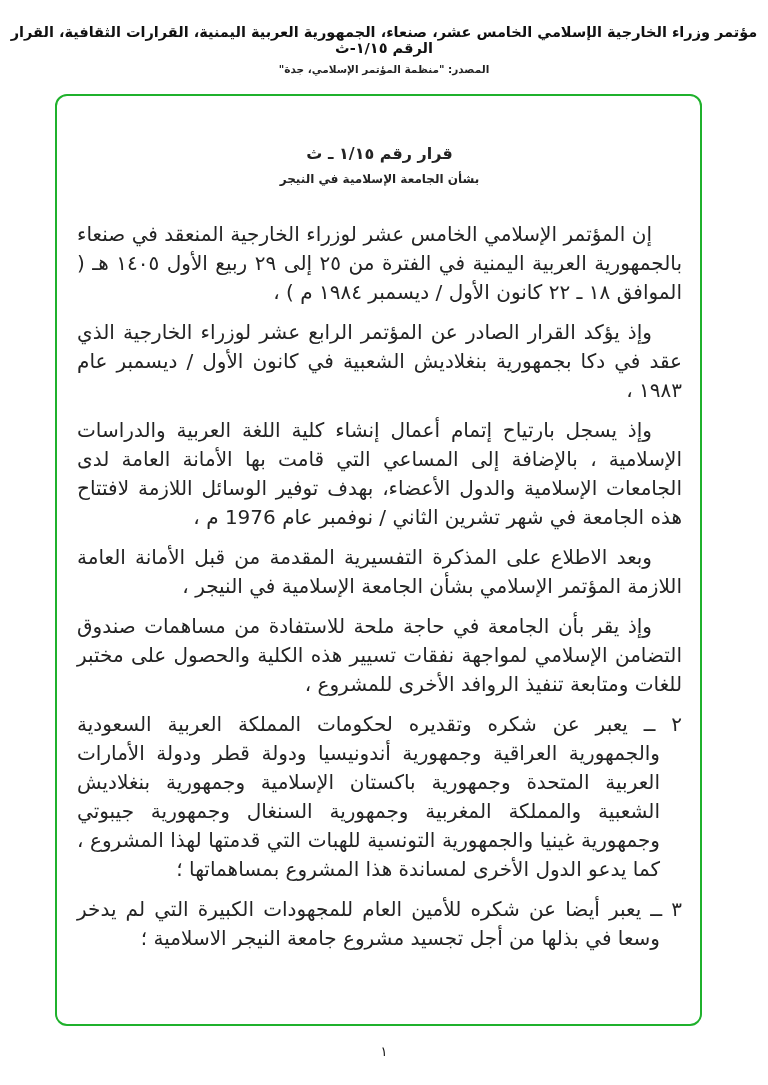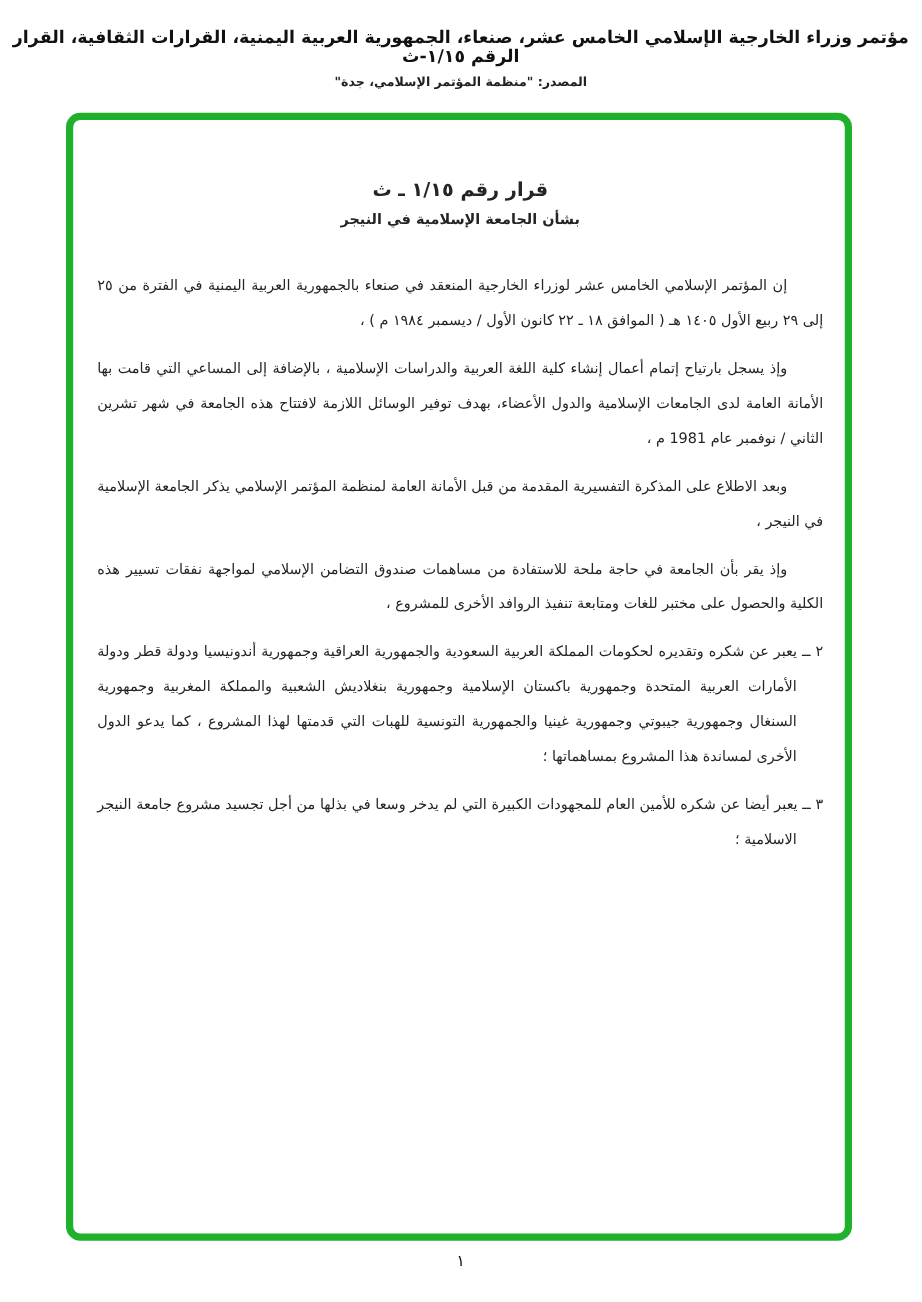--- a/index.html
+++ b/index.html
@@ -37,21 +37,21 @@
     font-weight: 700;
     color: #222222;
   }
   
   .doc-frame {
     position: absolute;
     left: 55px;
     top: 94px;
     width: 643px;
     height: 928px;
-    border: 6px solid #7f1d1d;
+    border: 2px solid #7f1d1d;
     border-radius: 12px;
     background: #ffffff;
   }
   
   .doc-content {
     position: absolute;
     left: 20px;
     right: 18px;
     top: 48px;
     direction: rtl;
@@ -66,21 +66,21 @@
     font-size: 16px;
     font-weight: 700;
   }
   .doc-title .t2 {
     margin-top: 9px;
     font-size: 12px;
     font-weight: 700;
   }
   .paragraphs p {
     margin: 0 0 11px 0;
-    font-size: 12px;
+    font-size: 20px;
     line-height: 29px;
   }
   .paragraphs p.preamble {
     text-indent: 30px;
   }
   .paragraphs p.item {
     padding-right: 22px;
     text-indent: -22px;
   }
   
@@ -107,22 +107,23 @@
   <div class="doc-frame" style="border-color: rgb(31, 177, 44);">
     <div class="doc-content">
 
       <div class="doc-title">
         <div class="t1">قرار رقم ١/١٥ ـ ث</div>
         <div class="t2">بشأن الجامعة الإسلامية في النيجر</div>
       </div>
 
       <div class="paragraphs">
           <p class="preamble">إن المؤتمر الإسلامي الخامس عشر لوزراء الخارجية المنعقد في صنعاء بالجمهورية العربية اليمنية في الفترة من ٢٥ إلى ٢٩ ربيع الأول ١٤٠٥ هـ ( الموافق ١٨ ـ ٢٢ كانون الأول / ديسمبر ١٩٨٤ م ) ،</p>
-          <p class="preamble">وإذ يسجل بارتياح إتمام أعمال إنشاء كلية اللغة العربية والدراسات الإسلامية ، بالإضافة إلى المساعي التي قامت بها الأمانة العامة لدى الجامعات الإسلامية والدول الأعضاء، بهدف توفير الوسائل اللازمة لافتتاح هذه الجامعة في شهر تشرين الثاني / نوفمبر عام 1981 م ،</p>
-          <p class="preamble">وبعد الاطلاع على المذكرة التفسيرية المقدمة من قبل الأمانة العامة لمنظمة المؤتمر الإسلامي يذكر الجامعة الإسلامية في النيجر ،</p>
+          <p class="preamble">وإذ يؤكد القرار الصادر عن المؤتمر الرابع عشر لوزراء الخارجية الذي عقد في دكا بجمهورية بنغلاديش الشعبية في كانون الأول / ديسمبر عام ١٩٨٣ ،</p>
+          <p class="preamble">وإذ يسجل بارتياح إتمام أعمال إنشاء كلية اللغة العربية والدراسات الإسلامية ، بالإضافة إلى المساعي التي قامت بها الأمانة العامة لدى الجامعات الإسلامية والدول الأعضاء، بهدف توفير الوسائل اللازمة لافتتاح هذه الجامعة في شهر تشرين الثاني / نوفمبر عام 1976 م ،</p>
+          <p class="preamble">وبعد الاطلاع على المذكرة التفسيرية المقدمة من قبل الأمانة العامة اللازمة المؤتمر الإسلامي بشأن الجامعة الإسلامية في النيجر ،</p>
           <p class="preamble">وإذ يقر بأن الجامعة في حاجة ملحة للاستفادة من مساهمات صندوق التضامن الإسلامي لمواجهة نفقات تسيير هذه الكلية والحصول على مختبر للغات ومتابعة تنفيذ الروافد الأخرى للمشروع ،</p>
           <p class="item">٢ ــ يعبر عن شكره وتقديره لحكومات المملكة العربية السعودية والجمهورية العراقية وجمهورية أندونيسيا ودولة قطر ودولة الأمارات العربية المتحدة وجمهورية باكستان الإسلامية وجمهورية بنغلاديش الشعبية والمملكة المغربية وجمهورية السنغال وجمهورية جيبوتي وجمهورية غينيا والجمهورية التونسية للهبات التي قدمتها لهذا المشروع ، كما يدعو الدول الأخرى لمساندة هذا المشروع بمساهماتها ؛</p>
           <p class="item">٣ ــ يعبر أيضا عن شكره للأمين العام للمجهودات الكبيرة التي لم يدخر وسعا في بذلها من أجل تجسيد مشروع جامعة النيجر الاسلامية ؛</p>
         </div>
 
     </div>
   </div>
 
   <div class="page-footer">١</div>
 

